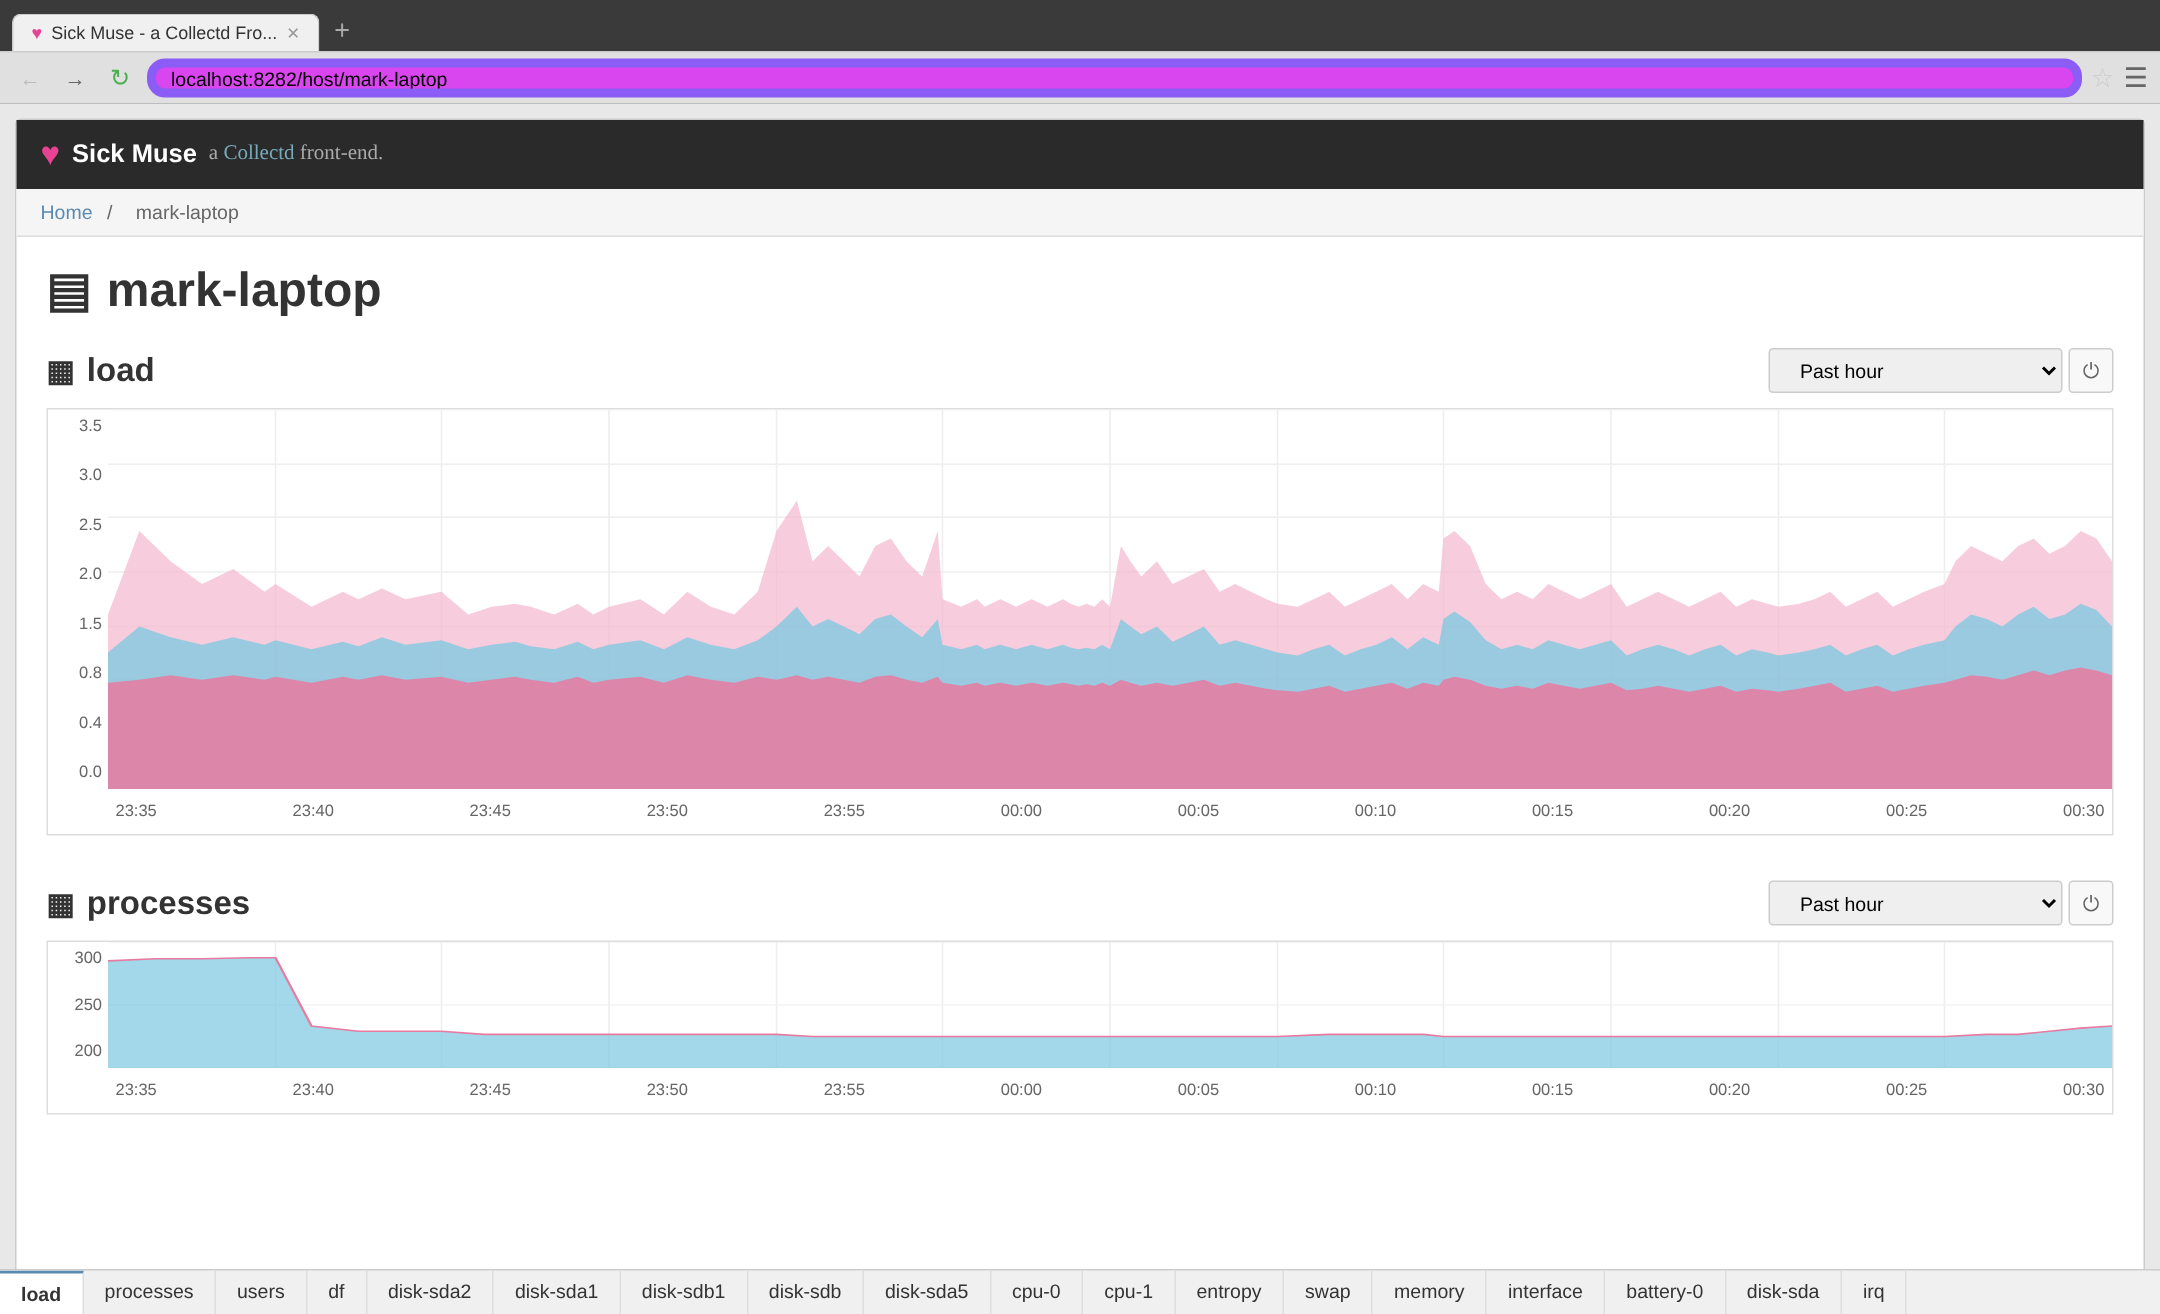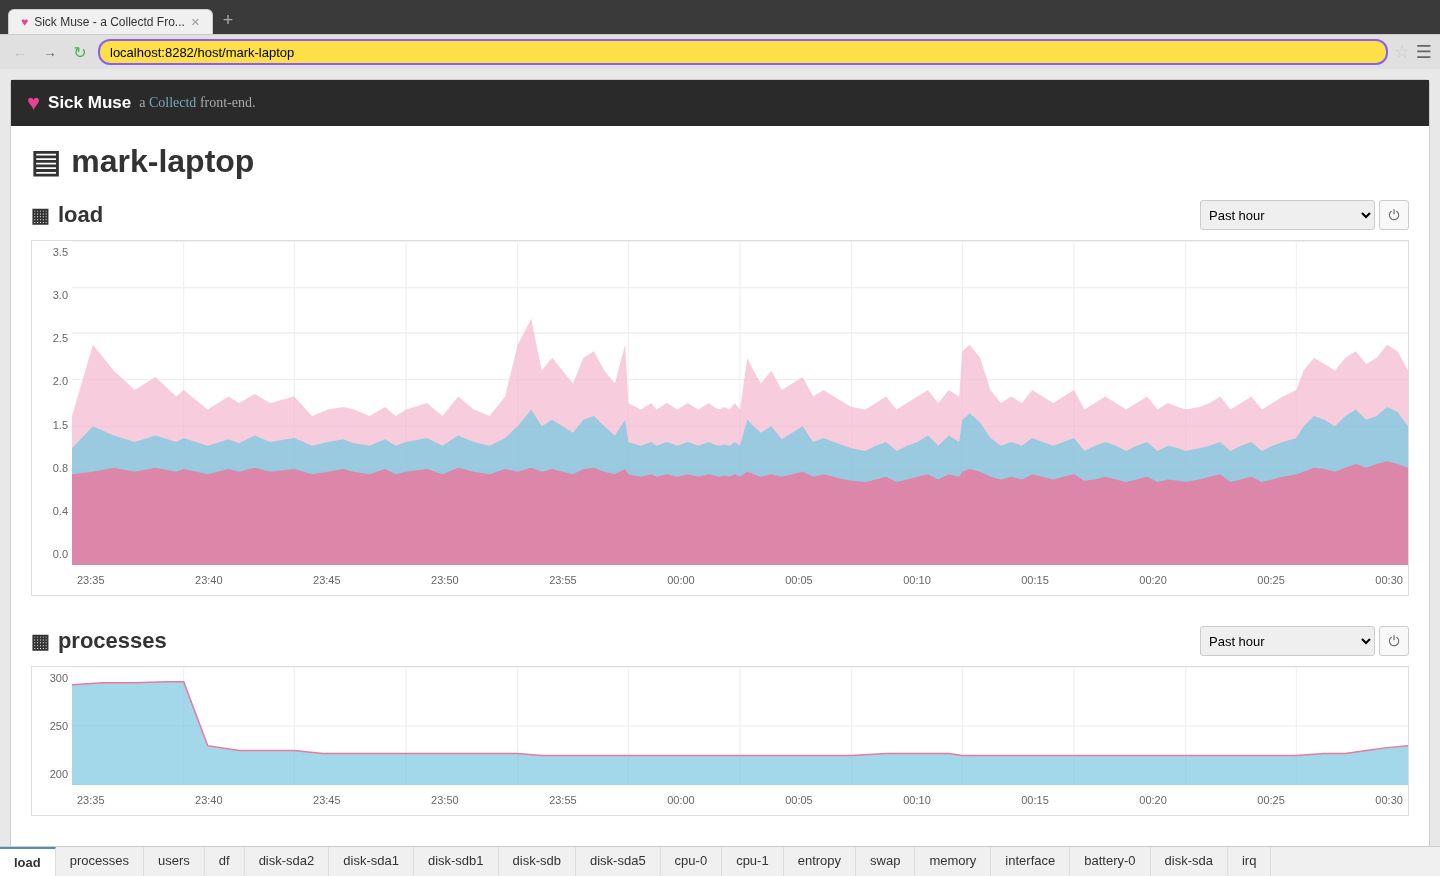--- a/index.html
+++ b/index.html
@@ -59,25 +59,25 @@
       width: 24px; height: 24px;
       border: none;
       background: transparent;
       color: #4CAF50;
       font-size: 16px;
       cursor: pointer;
     }
     .address-bar {
       flex: 1;
       height: 26px;
-      border: 2px solid #8b5cf6;
+      border: 6px solid #8b5cf6;
       border-radius: 12px;
       padding: 0 10px;
       font-size: 13px;
-      background: #fde047;
+      background: #d946ef;
     }
     .star-btn {
       color: #ccc;
       font-size: 18px;
       cursor: pointer;
     }
     .menu-btn {
       color: #666;
       font-size: 18px;
       cursor: pointer;
@@ -158,41 +158,41 @@
       font-weight: bold;
     }
     .chart-controls {
       display: flex;
       align-items: center;
       gap: 4px;
     }
     .time-select {
       border: 1px solid #ccc;
       border-radius: 3px;
-      padding: 4px 4px;
+      padding: 4px 16px;
       font-size: 13px;
-      width: 175px;
+      width: 196px;
       height: 30px;
       appearance: auto;
     }
     .power-btn {
       width: 30px; height: 30px;
       border: 1px solid #ccc;
       background: #f8f8f8;
       border-radius: 3px;
       cursor: pointer;
       display: flex; align-items: center; justify-content: center;
       font-size: 14px;
       color: #666;
     }
     
     .chart-area {
       border: 1px solid #ddd;
       position: relative;
-      height: 356px;
+      height: 285px;
       overflow: hidden;
     }
     .chart-y-labels {
       position: absolute;
       left: 0;
       top: 0;
       bottom: 30px;
       width: 40px;
       display: flex;
       flex-direction: column;
@@ -295,20 +295,25 @@
     <div class="app-header">
       <span class="app-logo" style="color:#e84393">♥</span>
       <span class="app-title">Sick Muse</span>
       <span class="app-subtitle">
         <span>a</span>
         <a href="#" style="color:#7ab;text-decoration:none;">Collectd</a>
         <span>front-end.</span>
       </span>
     </div>
 
+    <div class="breadcrumb">
+      <a href="#">Home</a>
+      <span>/</span>
+      <span>mark-laptop</span>
+    </div>
 
     <div class="content">
 
       <div class="host-title">
         <span>▤</span>
         <span>mark-laptop</span>
       </div>
 
       <div class="chart-section">
         <div class="chart-header">
@@ -403,21 +408,21 @@
             <span>processes</span>
           </div>
           <div class="chart-controls">
             <select class="time-select">
               <option>Past hour</option>
             </select>
             <button class="power-btn">⏻</button>
           </div>
         </div>
 
-        <div class="chart-area" style="height:150px;">
+        <div class="chart-area" style="height:116px;">
 
           <div class="chart-y-labels">
             <span>300</span>
             <span>250</span>
             <span>200</span>
           </div>
 
           <div class="chart-inner">
             <svg viewBox="0 0 1280 120" preserveAspectRatio="none">
 

